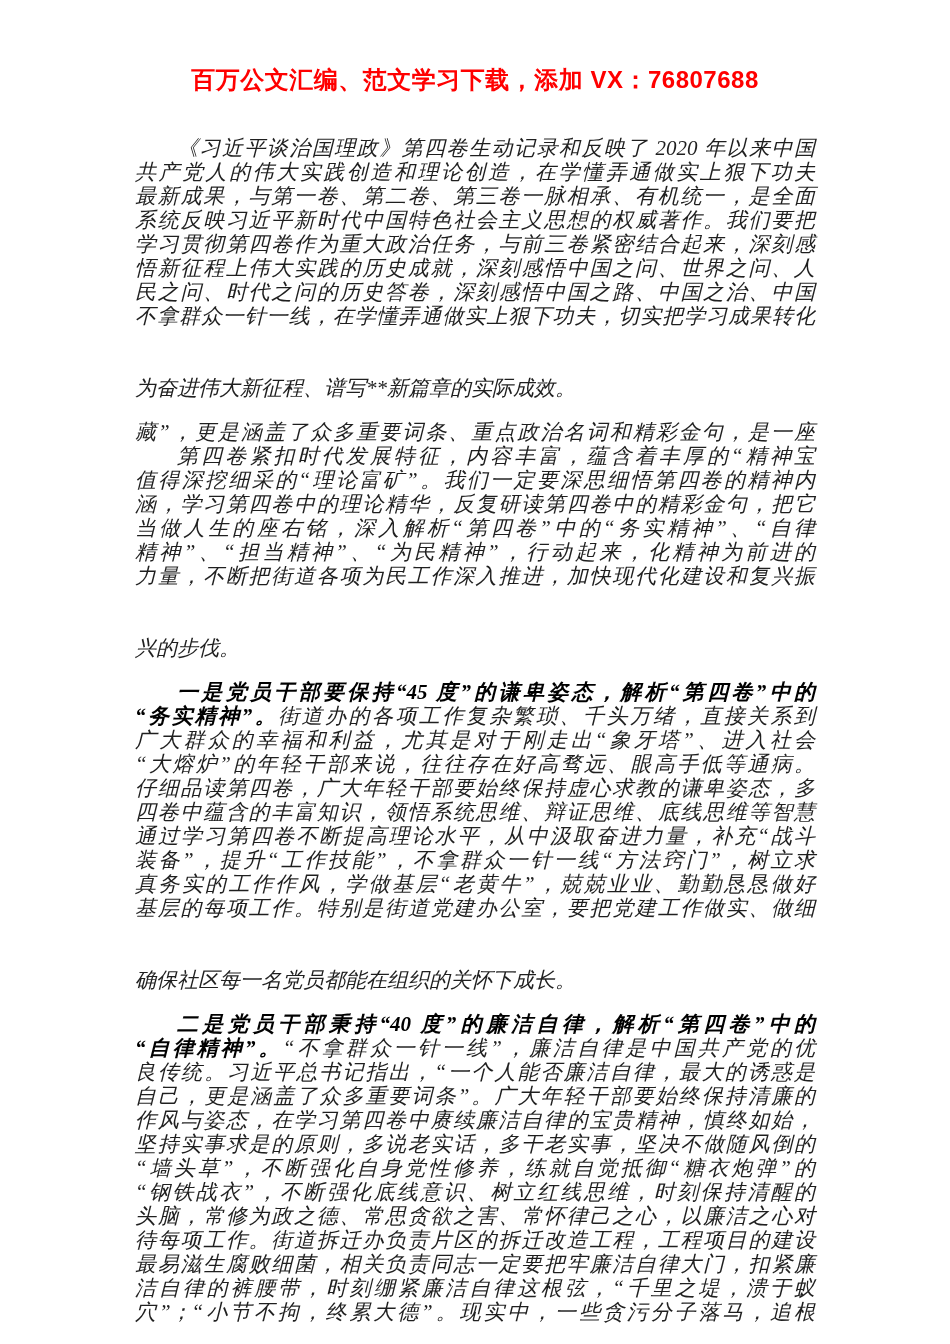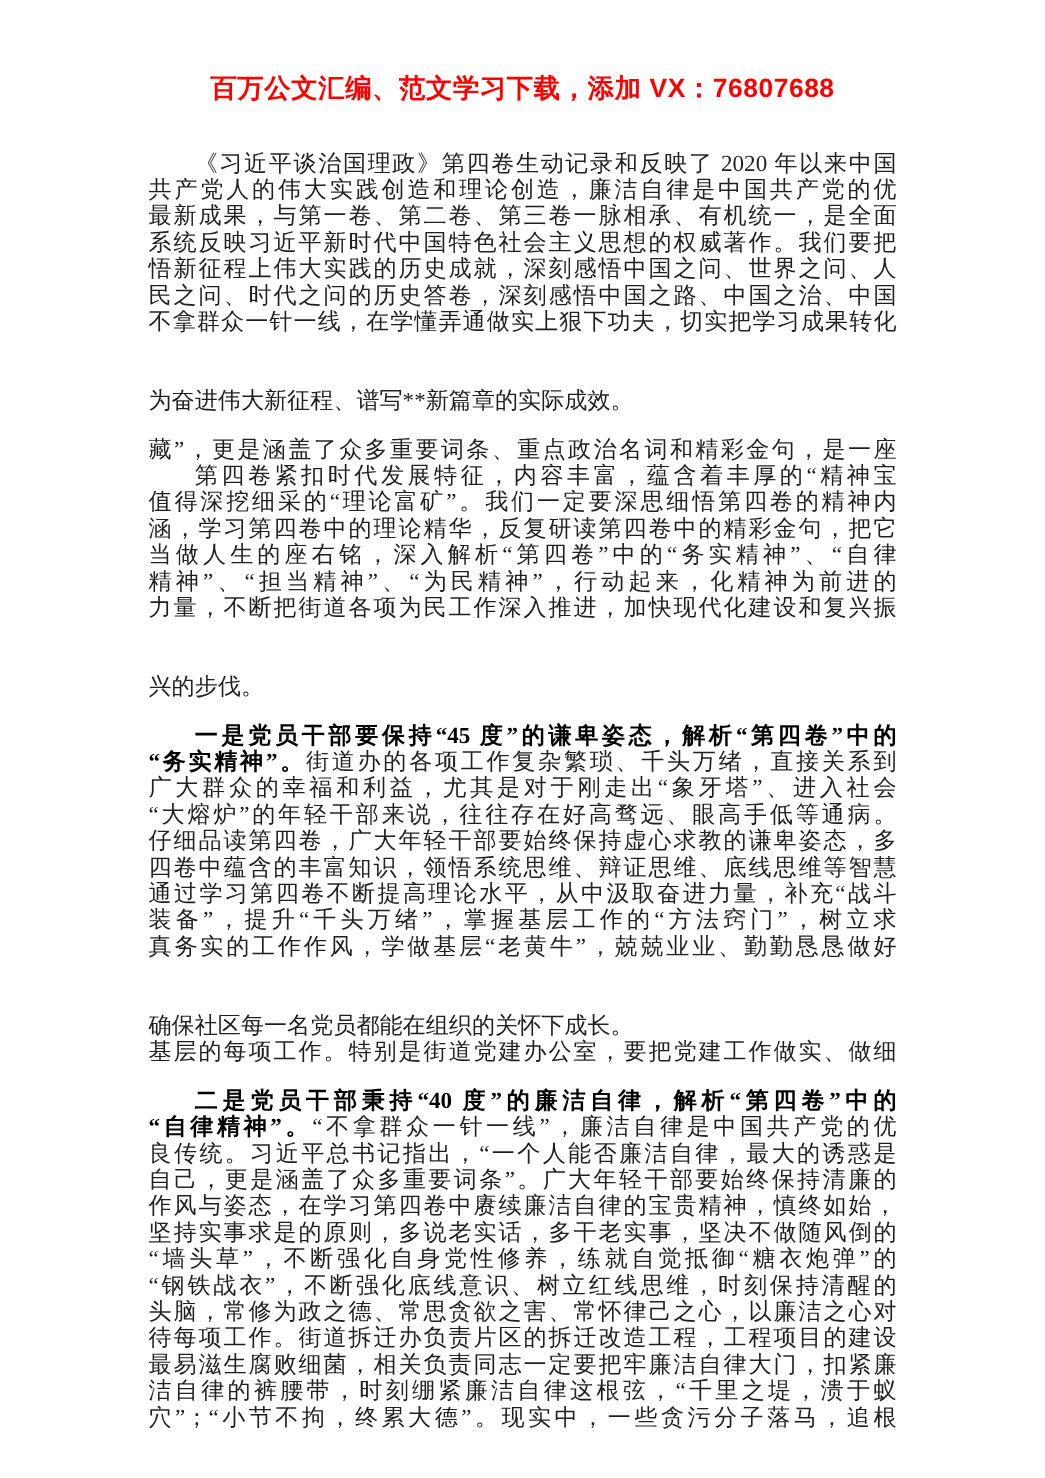--- a/index.html
+++ b/index.html
@@ -24,37 +24,39 @@
     width: 680px;
     margin: 40px auto 0 auto;
     font-size: 21px;
     line-height: 24px;
     color: #1f1f1f;
   }
   .para { margin: 0 0 20px 0; }
   .line {
     text-align: justify;
     text-align-last: justify;
+    font-style: italic;
     -moz-text-align-last: justify;
   }
   .line.indent { text-indent: 2em; }
   .line.lastline { text-align-last: left; margin-top: 48px; -moz-text-align-last: left; }
   .line b { font-weight: bold; color: #000000; }
 </style>
 </head>
 <body>
 
 <div class="page">
   <div class="promo-header">百万公文汇编、范文学习下载，添加 VX：76807688</div>
   <div class="doc-body">
       <div class="para">
         <div class="line indent"><span>《习近平谈治国理政》第四卷生动记录和反映了 2020 年以来中国</span></div>
-        <div class="line"><span>共产党人的伟大实践创造和理论创造，廉洁自律是中国共产党的优</span></div>
+        <div class="line"><span>共产党人的伟大实践创造和理论创造，在学懂弄通做实上狠下功夫</span></div>
         <div class="line"><span>最新成果，与第一卷、第二卷、第三卷一脉相承、有机统一，是全面</span></div>
         <div class="line"><span>系统反映习近平新时代中国特色社会主义思想的权威著作。我们要把</span></div>
+        <div class="line"><span>学习贯彻第四卷作为重大政治任务，与前三卷紧密结合起来，深刻感</span></div>
         <div class="line"><span>悟新征程上伟大实践的历史成就，深刻感悟中国之问、世界之问、人</span></div>
         <div class="line"><span>民之问、时代之问的历史答卷，深刻感悟中国之路、中国之治、中国</span></div>
         <div class="line"><span>不拿群众一针一线，在学懂弄通做实上狠下功夫，切实把学习成果转化</span></div>
         <div class="line lastline"><span>为奋进伟大新征程、谱写**新篇章的实际成效。</span></div>
       </div>
       <div class="para">
         <div class="line"><span>藏”，更是涵盖了众多重要词条、重点政治名词和精彩金句，是一座</span></div>
         <div class="line indent"><span>第四卷紧扣时代发展特征，内容丰富，蕴含着丰厚的“精神宝</span></div>
         <div class="line"><span>值得深挖细采的“理论富矿”。我们一定要深思细悟第四卷的精神内</span></div>
         <div class="line"><span>涵，学习第四卷中的理论精华，反复研读第四卷中的精彩金句，把它</span></div>
@@ -64,24 +66,24 @@
         <div class="line lastline"><span>兴的步伐。</span></div>
       </div>
       <div class="para">
         <div class="line indent"><b>一是党员干部要保持“45 度”的谦卑姿态，解析“第四卷”中的</b></div>
         <div class="line"><b>“务实精神”。</b><span>街道办的各项工作复杂繁琐、千头万绪，直接关系到</span></div>
         <div class="line"><span>广大群众的幸福和利益，尤其是对于刚走出“象牙塔”、进入社会</span></div>
         <div class="line"><span>“大熔炉”的年轻干部来说，往往存在好高骛远、眼高手低等通病。</span></div>
         <div class="line"><span>仔细品读第四卷，广大年轻干部要始终保持虚心求教的谦卑姿态，多</span></div>
         <div class="line"><span>四卷中蕴含的丰富知识，领悟系统思维、辩证思维、底线思维等智慧</span></div>
         <div class="line"><span>通过学习第四卷不断提高理论水平，从中汲取奋进力量，补充“战斗</span></div>
-        <div class="line"><span>装备”，提升“千头万绪”，掌握基层工作的“方法窍门”，树立求</span></div>
+        <div class="line"><span>装备”，提升“工作技能”，不拿群众一针一线“方法窍门”，树立求</span></div>
         <div class="line"><span>真务实的工作作风，学做基层“老黄牛”，兢兢业业、勤勤恳恳做好</span></div>
+        <div class="line"><span>基层的每项工作。特别是街道党建办公室，要把党建工作做实、做细</span></div>
         <div class="line lastline"><span>确保社区每一名党员都能在组织的关怀下成长。</span></div>
-        <div class="line"><span>基层的每项工作。特别是街道党建办公室，要把党建工作做实、做细</span></div>
       </div>
       <div class="para">
         <div class="line indent"><b>二是党员干部秉持“40 度”的廉洁自律，解析“第四卷”中的</b></div>
         <div class="line"><b>“自律精神”。</b><span>“不拿群众一针一线”，廉洁自律是中国共产党的优</span></div>
         <div class="line"><span>良传统。习近平总书记指出，“一个人能否廉洁自律，最大的诱惑是</span></div>
         <div class="line"><span>自己，更是涵盖了众多重要词条”。广大年轻干部要始终保持清廉的</span></div>
         <div class="line"><span>作风与姿态，在学习第四卷中赓续廉洁自律的宝贵精神，慎终如始，</span></div>
         <div class="line"><span>坚持实事求是的原则，多说老实话，多干老实事，坚决不做随风倒的</span></div>
         <div class="line"><span>“墙头草”，不断强化自身党性修养，练就自觉抵御“糖衣炮弹”的</span></div>
         <div class="line"><span>“钢铁战衣”，不断强化底线意识、树立红线思维，时刻保持清醒的</span></div>

